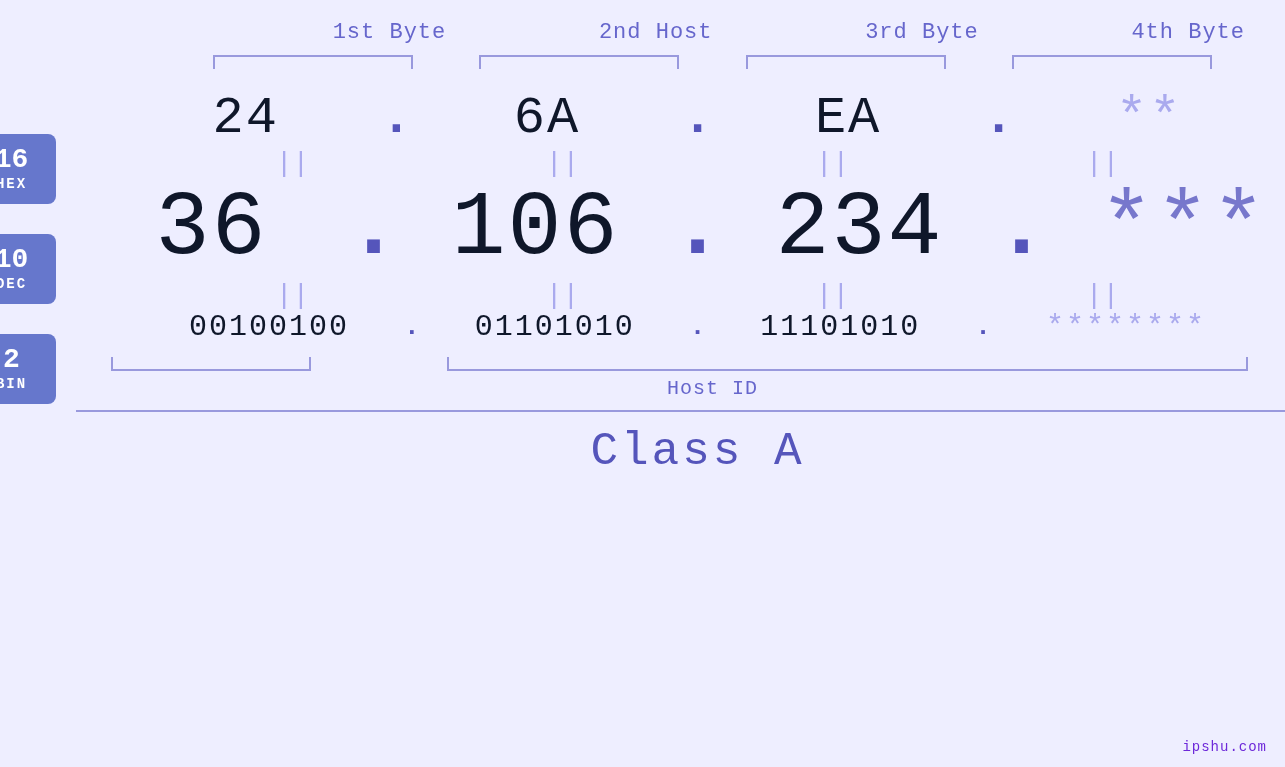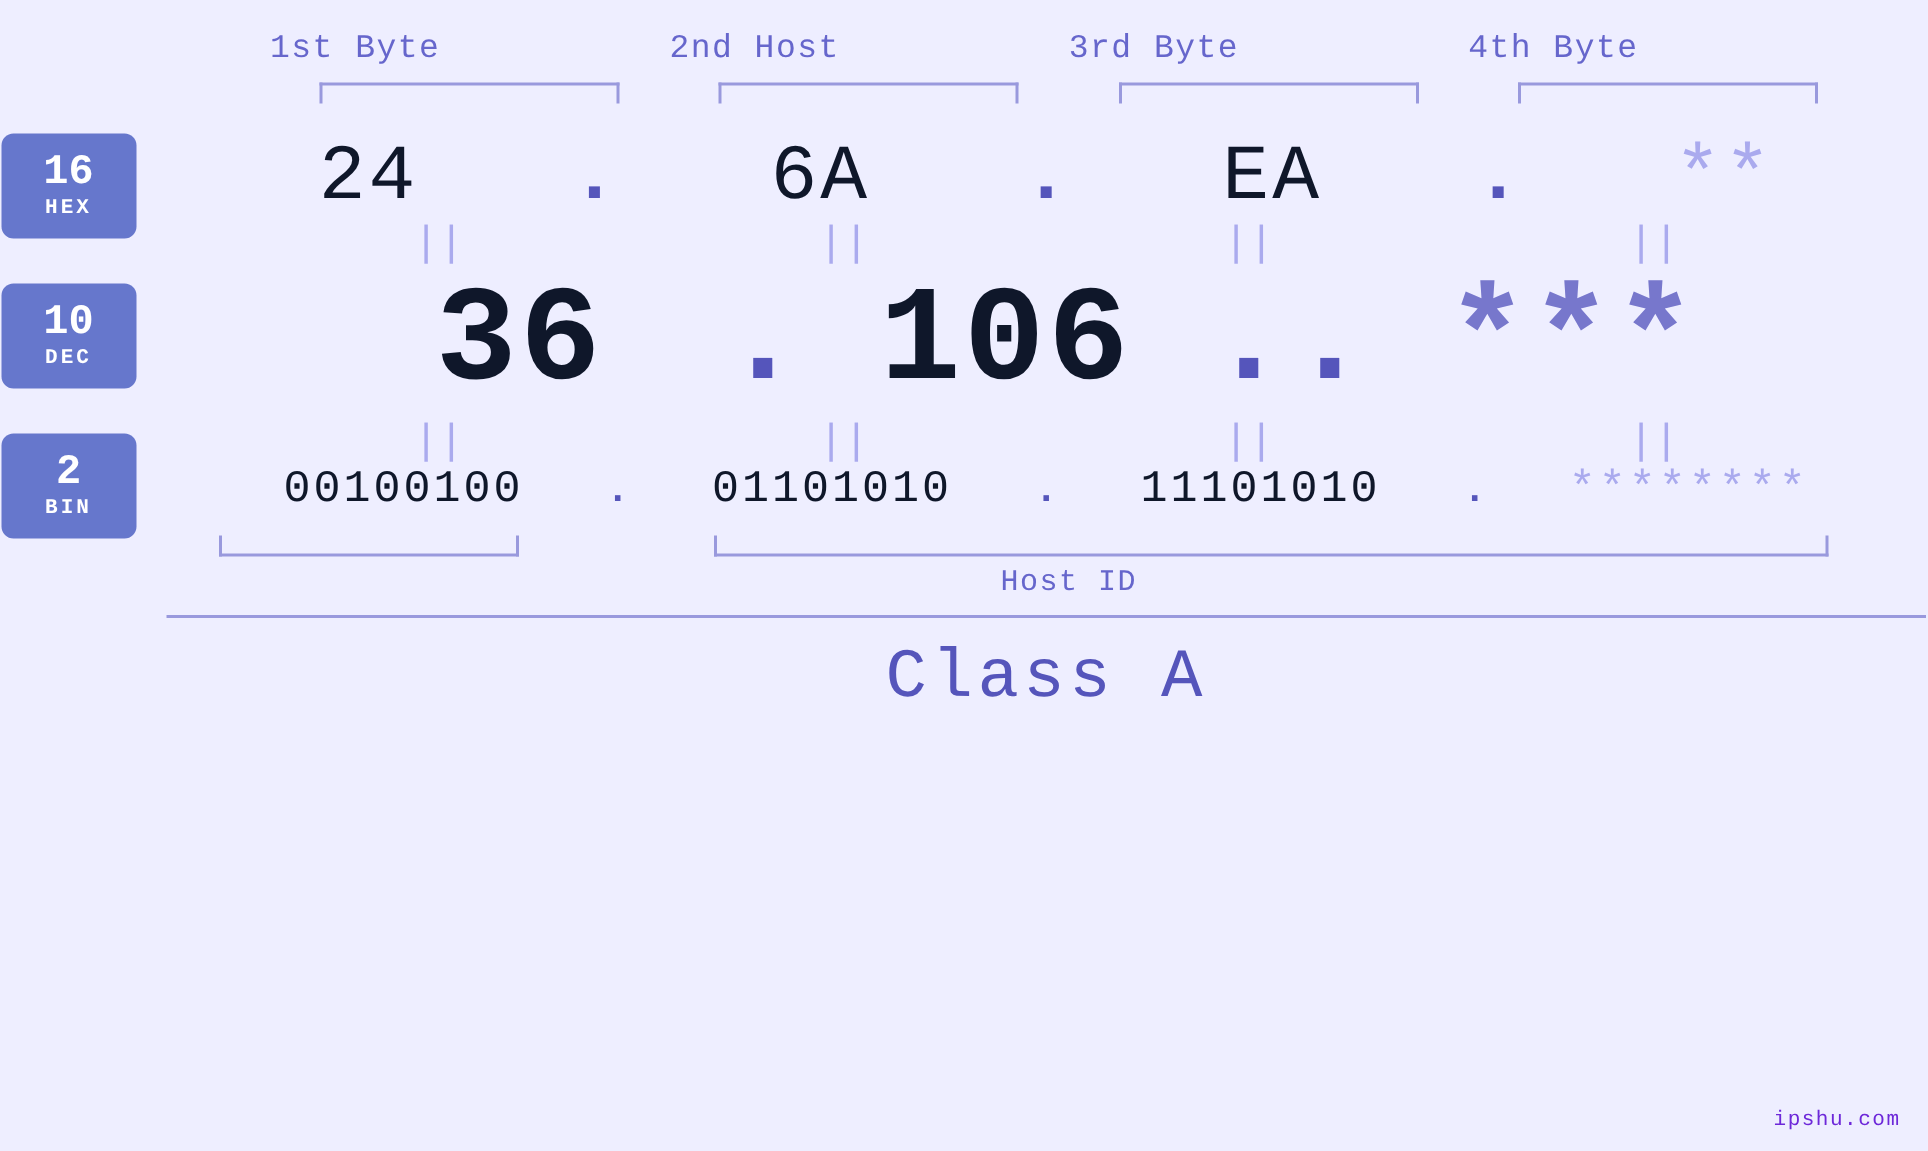--- a/index.html
+++ b/index.html
@@ -26,21 +26,21 @@
     
     .byte-headers {
       display: flex;
       width: 100%;
       justify-content: center;
       margin-bottom: 10px;
       padding-left: 140px;
     }
     .byte-header {
       width: 270px;
-      text-align: left;
+      text-align: right;
       color: #6666cc;
       font-family: 'Courier New', Courier, monospace;
       font-size: 22px;
       letter-spacing: 1px;
     }
 
     
     .top-brackets {
       display: flex;
       width: 100%;
@@ -59,21 +59,21 @@
       border-left: 2px solid #9999dd;
       border-right: 2px solid #9999dd;
       height: 14px;
       width: 200px;
     }
 
     
     .content-area {
       display: flex;
       width: 100%;
-      align-items: flex-start;
+      align-items: center;
       justify-content: center;
     }
 
     
     .labels-col {
       display: flex;
       flex-direction: column;
       justify-content: space-around;
       margin-right: 20px;
       gap: 0px;
@@ -136,21 +136,21 @@
       text-align: center;
       flex: 1;
     }
 
     .hex-val {
       font-size: 52px;
       letter-spacing: 2px;
     }
     .dec-val {
       font-size: 90px;
-      font-weight: bold;
+      font-weight: normal;
       letter-spacing: 2px;
     }
     .bin-val {
       font-size: 30px;
       letter-spacing: 2px;
     }
 
     .dot {
       color: #5555bb;
       font-weight: bold;
@@ -266,20 +266,23 @@
 
       <div class="data-row">
         <div class="cell">
           <span class="cell-value dec-val">36</span>
         </div>
         <span class="dot dec-dot">.</span>
         <div class="cell">
           <span class="cell-value dec-val">106</span>
         </div>
         <span class="dot dec-dot">.</span>
+        <div class="cell">
+          <span class="cell-value dec-val">234</span>
+        </div>
         <span class="dot dec-dot">.</span>
         <div class="cell">
           <span class="cell-value dec-val asterisk-med">***</span>
         </div>
       </div>
 
       <div class="sep-row">
         <div class="sep-symbol">||</div>
         <div class="sep-symbol">||</div>
         <div class="sep-symbol">||</div>

